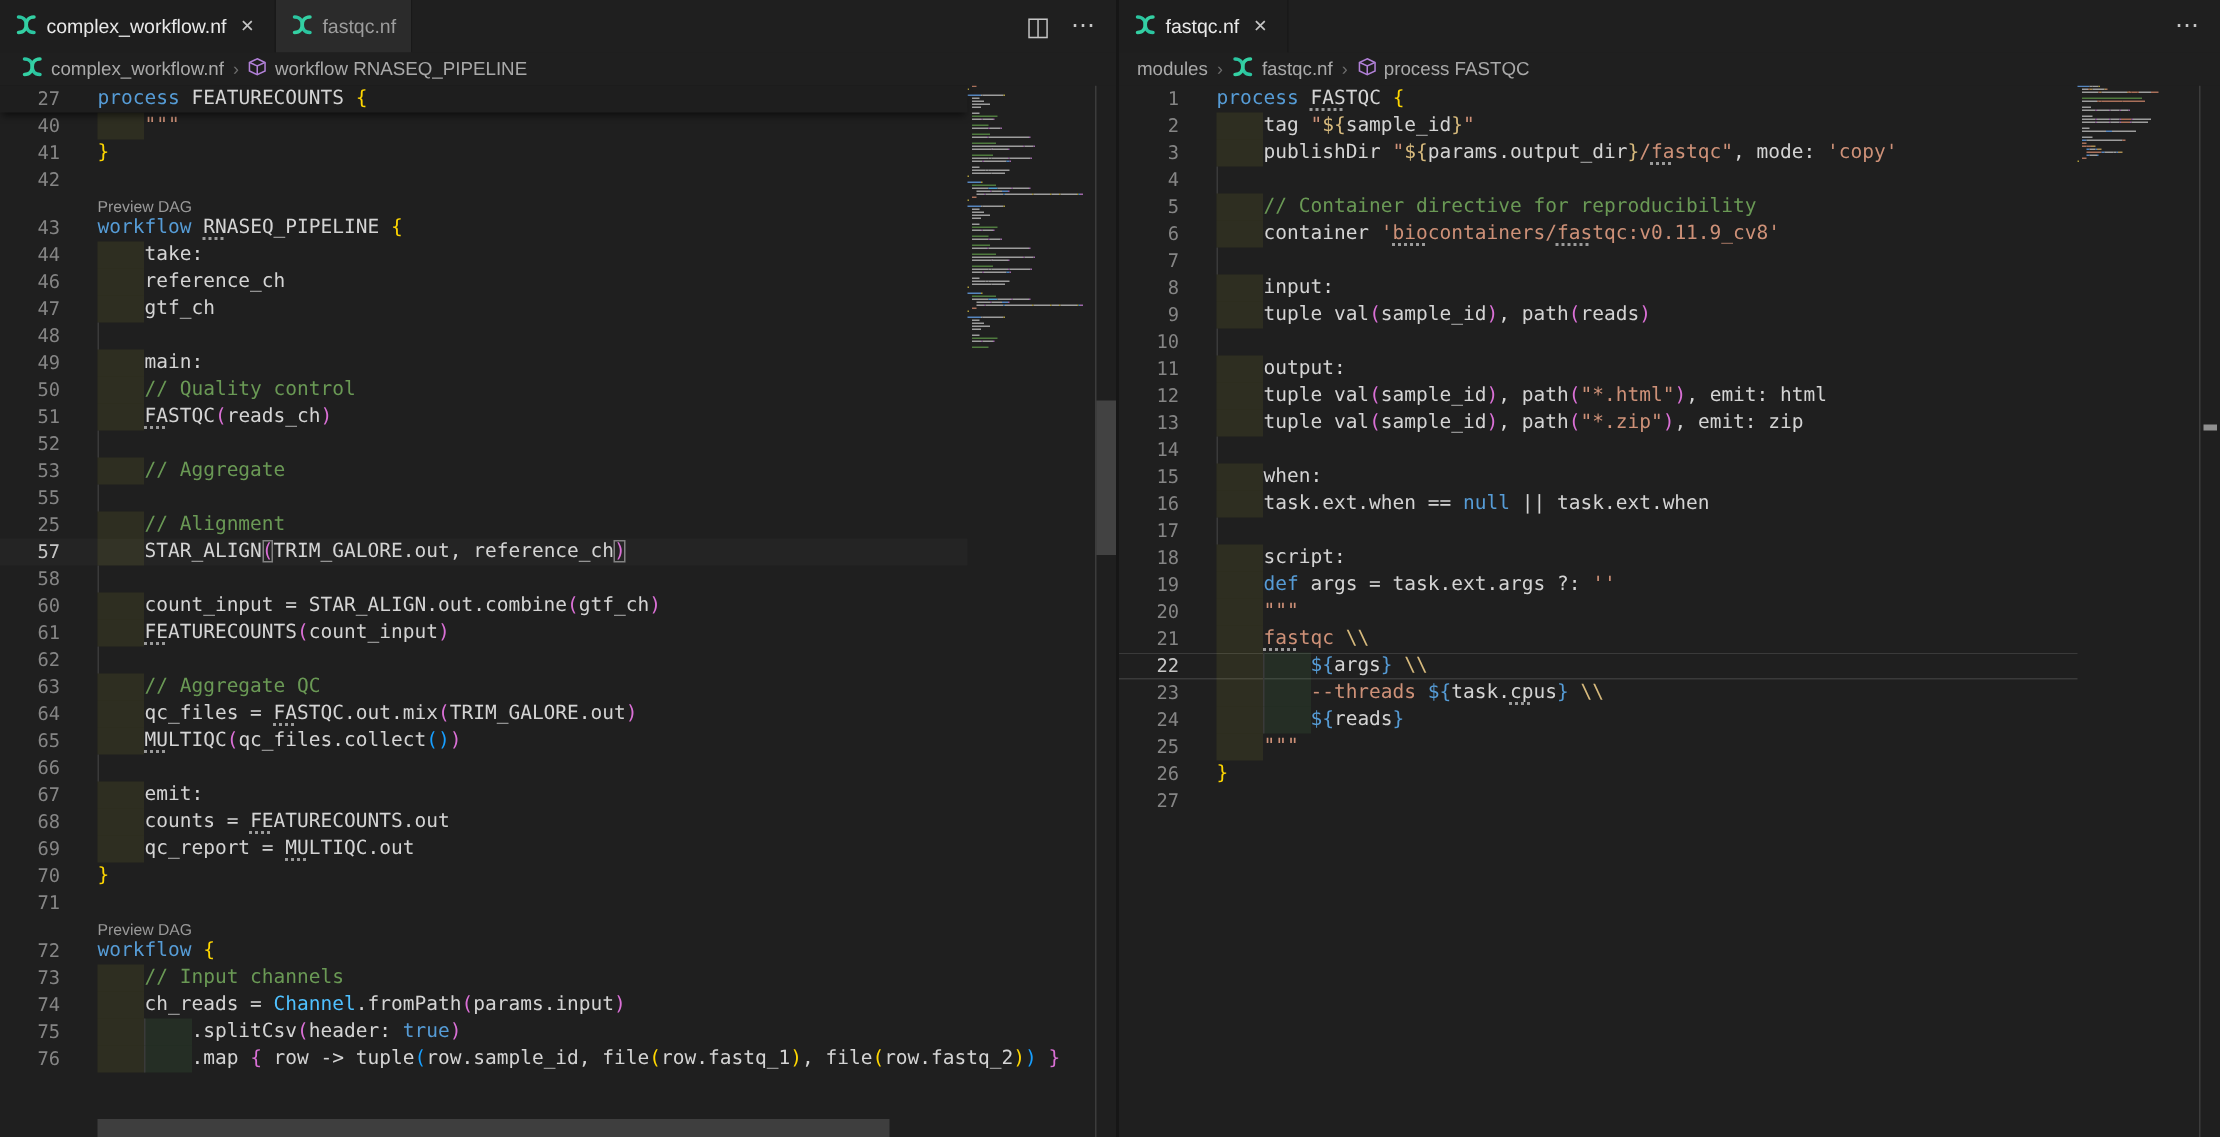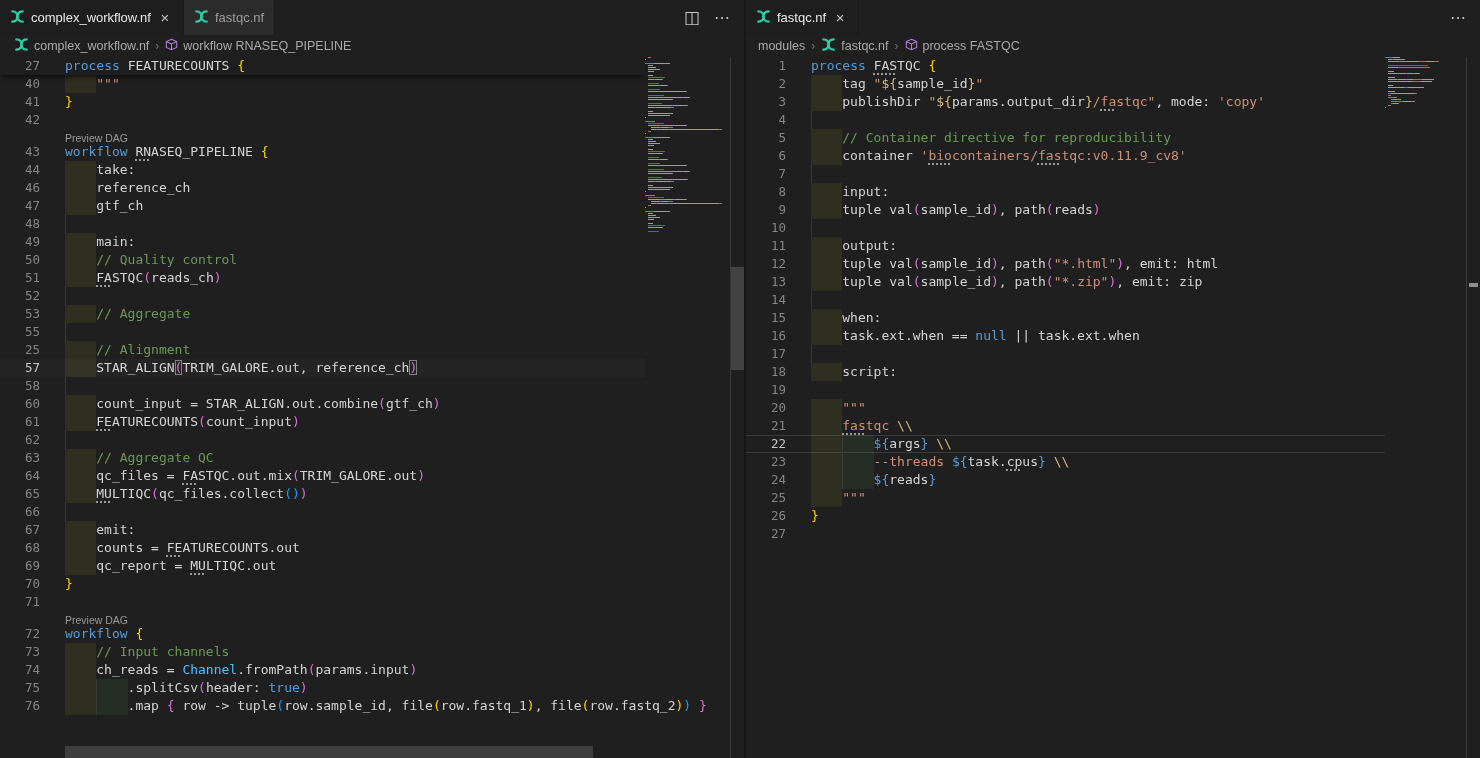--- a/index.html
+++ b/index.html
@@ -297,21 +297,21 @@
           <div class="row"><span class="ln">9</span><span class="ct"><span class="blk l1"></span><span style="display: inline-block; width: 4ch;"></span><span class="w">tuple val</span><span class="p">(</span><span class="w">sample_id</span><span class="p">)</span><span class="w">, path</span><span class="p">(</span><span class="w">reads</span><span class="p">)</span></span></div>
           <div class="row"><span class="ln">10</span><span class="ct"><span class="gd"></span></span></div>
           <div class="row"><span class="ln">11</span><span class="ct"><span class="blk l1"></span><span style="display: inline-block; width: 4ch;"></span><span class="w">output:</span></span></div>
           <div class="row"><span class="ln">12</span><span class="ct"><span class="blk l1"></span><span style="display: inline-block; width: 4ch;"></span><span class="w">tuple val</span><span class="p">(</span><span class="w">sample_id</span><span class="p">)</span><span class="w">, path</span><span class="p">(</span><span class="s">"*.html"</span><span class="p">)</span><span class="w">, emit: html</span></span></div>
           <div class="row"><span class="ln">13</span><span class="ct"><span class="blk l1"></span><span style="display: inline-block; width: 4ch;"></span><span class="w">tuple val</span><span class="p">(</span><span class="w">sample_id</span><span class="p">)</span><span class="w">, path</span><span class="p">(</span><span class="s">"*.zip"</span><span class="p">)</span><span class="w">, emit: zip</span></span></div>
           <div class="row"><span class="ln">14</span><span class="ct"><span class="gd"></span></span></div>
           <div class="row"><span class="ln">15</span><span class="ct"><span class="blk l1"></span><span style="display: inline-block; width: 4ch;"></span><span class="w">when:</span></span></div>
           <div class="row"><span class="ln">16</span><span class="ct"><span class="blk l1"></span><span style="display: inline-block; width: 4ch;"></span><span class="w">task.ext.when == </span><span class="k">null</span><span class="w"> || task.ext.when</span></span></div>
           <div class="row"><span class="ln">17</span><span class="ct"><span class="gd"></span></span></div>
           <div class="row"><span class="ln">18</span><span class="ct"><span class="blk l1"></span><span style="display: inline-block; width: 4ch;"></span><span class="w">script:</span></span></div>
-          <div class="row"><span class="ln">19</span></div>
+          <div class="row"><span class="ln">19</span><span class="ct"><span class="blk l1"></span><span style="display: inline-block; width: 4ch;"></span><span class="k">def</span><span class="w"> args = task.ext.args ?: </span><span class="s">''</span></span></div>
           <div class="row"><span class="ln">20</span><span class="ct"><span class="blk l1"></span><span style="display: inline-block; width: 4ch;"></span><span class="s">"""</span></span></div>
           <div class="row"><span class="ln">21</span><span class="ct"><span class="blk l1"></span><span style="display: inline-block; width: 4ch;"></span><span class="s ul">fas</span><span class="s">tqc</span><span class="g"> \\</span></span></div>
           <div class="row cur"><span class="ln">22</span><span class="ct"><span class="blk l1"></span><span class="blk l2"></span><span class="gd g4"></span><span style="display: inline-block; width: 8ch;"></span><span class="k">${</span><span class="w">args</span><span class="k">}</span><span class="g"> \\</span></span></div>
           <div class="row"><span class="ln">23</span><span class="ct"><span class="blk l1"></span><span class="blk l2"></span><span class="gd g4"></span><span style="display: inline-block; width: 8ch;"></span><span class="s">--threads </span><span class="k">${</span><span class="w">task.</span><span class="w ul">cp</span><span class="w">us</span><span class="k">}</span><span class="g"> \\</span></span></div>
           <div class="row"><span class="ln">24</span><span class="ct"><span class="blk l1"></span><span class="blk l2"></span><span class="gd g4"></span><span style="display: inline-block; width: 8ch;"></span><span class="k">${</span><span class="w">reads</span><span class="k">}</span></span></div>
           <div class="row"><span class="ln">25</span><span class="ct"><span class="blk l1"></span><span style="display: inline-block; width: 4ch;"></span><span class="s">"""</span></span></div>
           <div class="row"><span class="ln">26</span><span class="ct"><span class="y">}</span></span></div>
           <div class="row"><span class="ln">27</span><span class="ct"></span></div>
         </div>
       <div class="minimap" style="width: 81px;">

